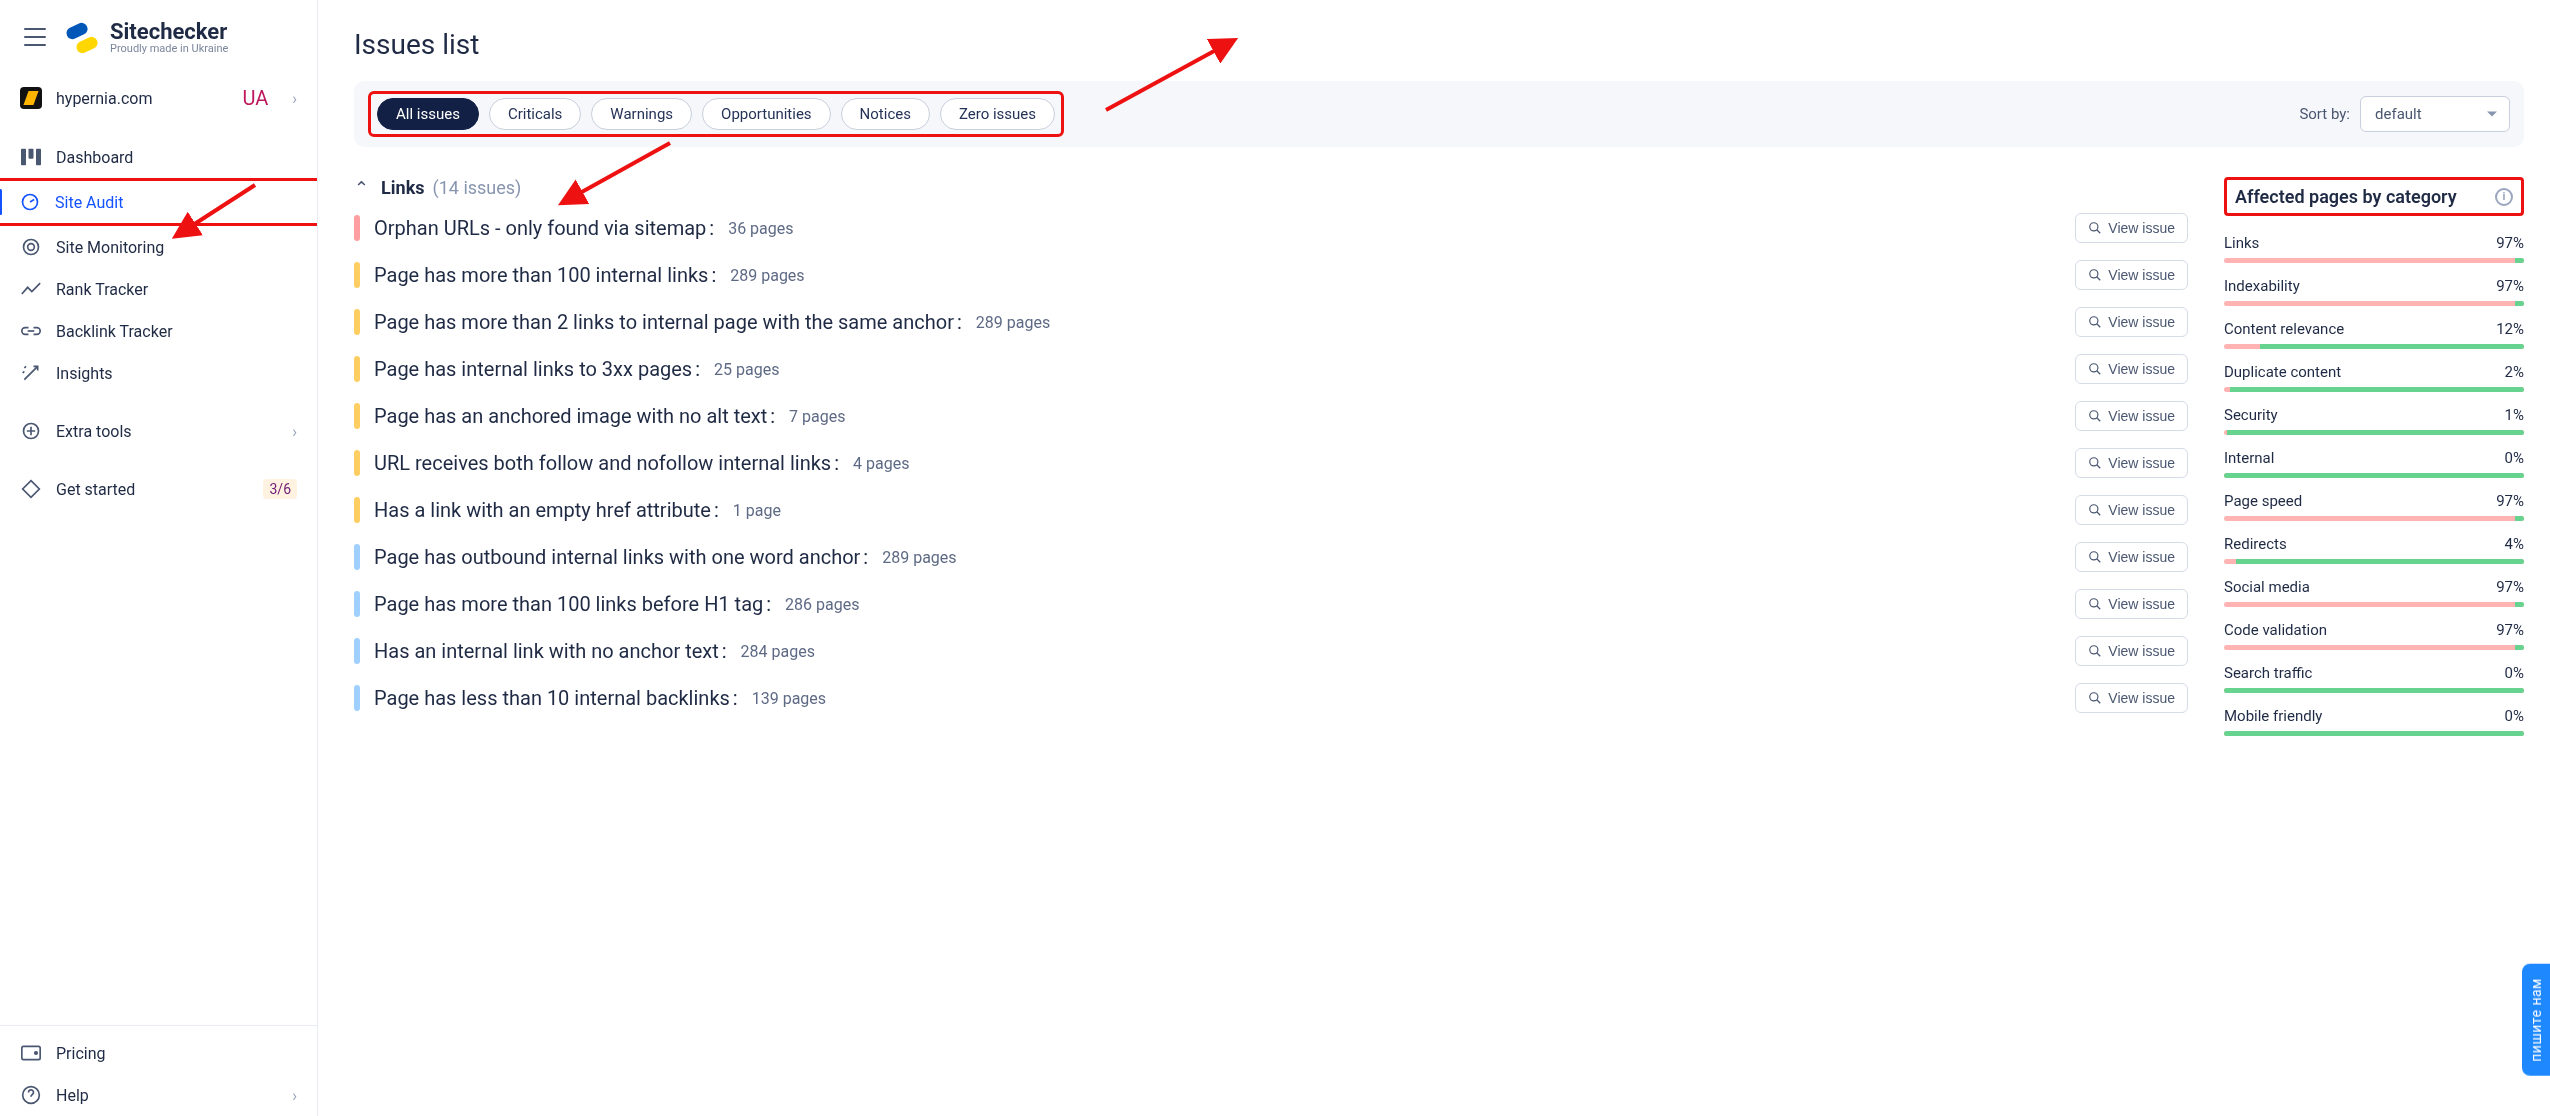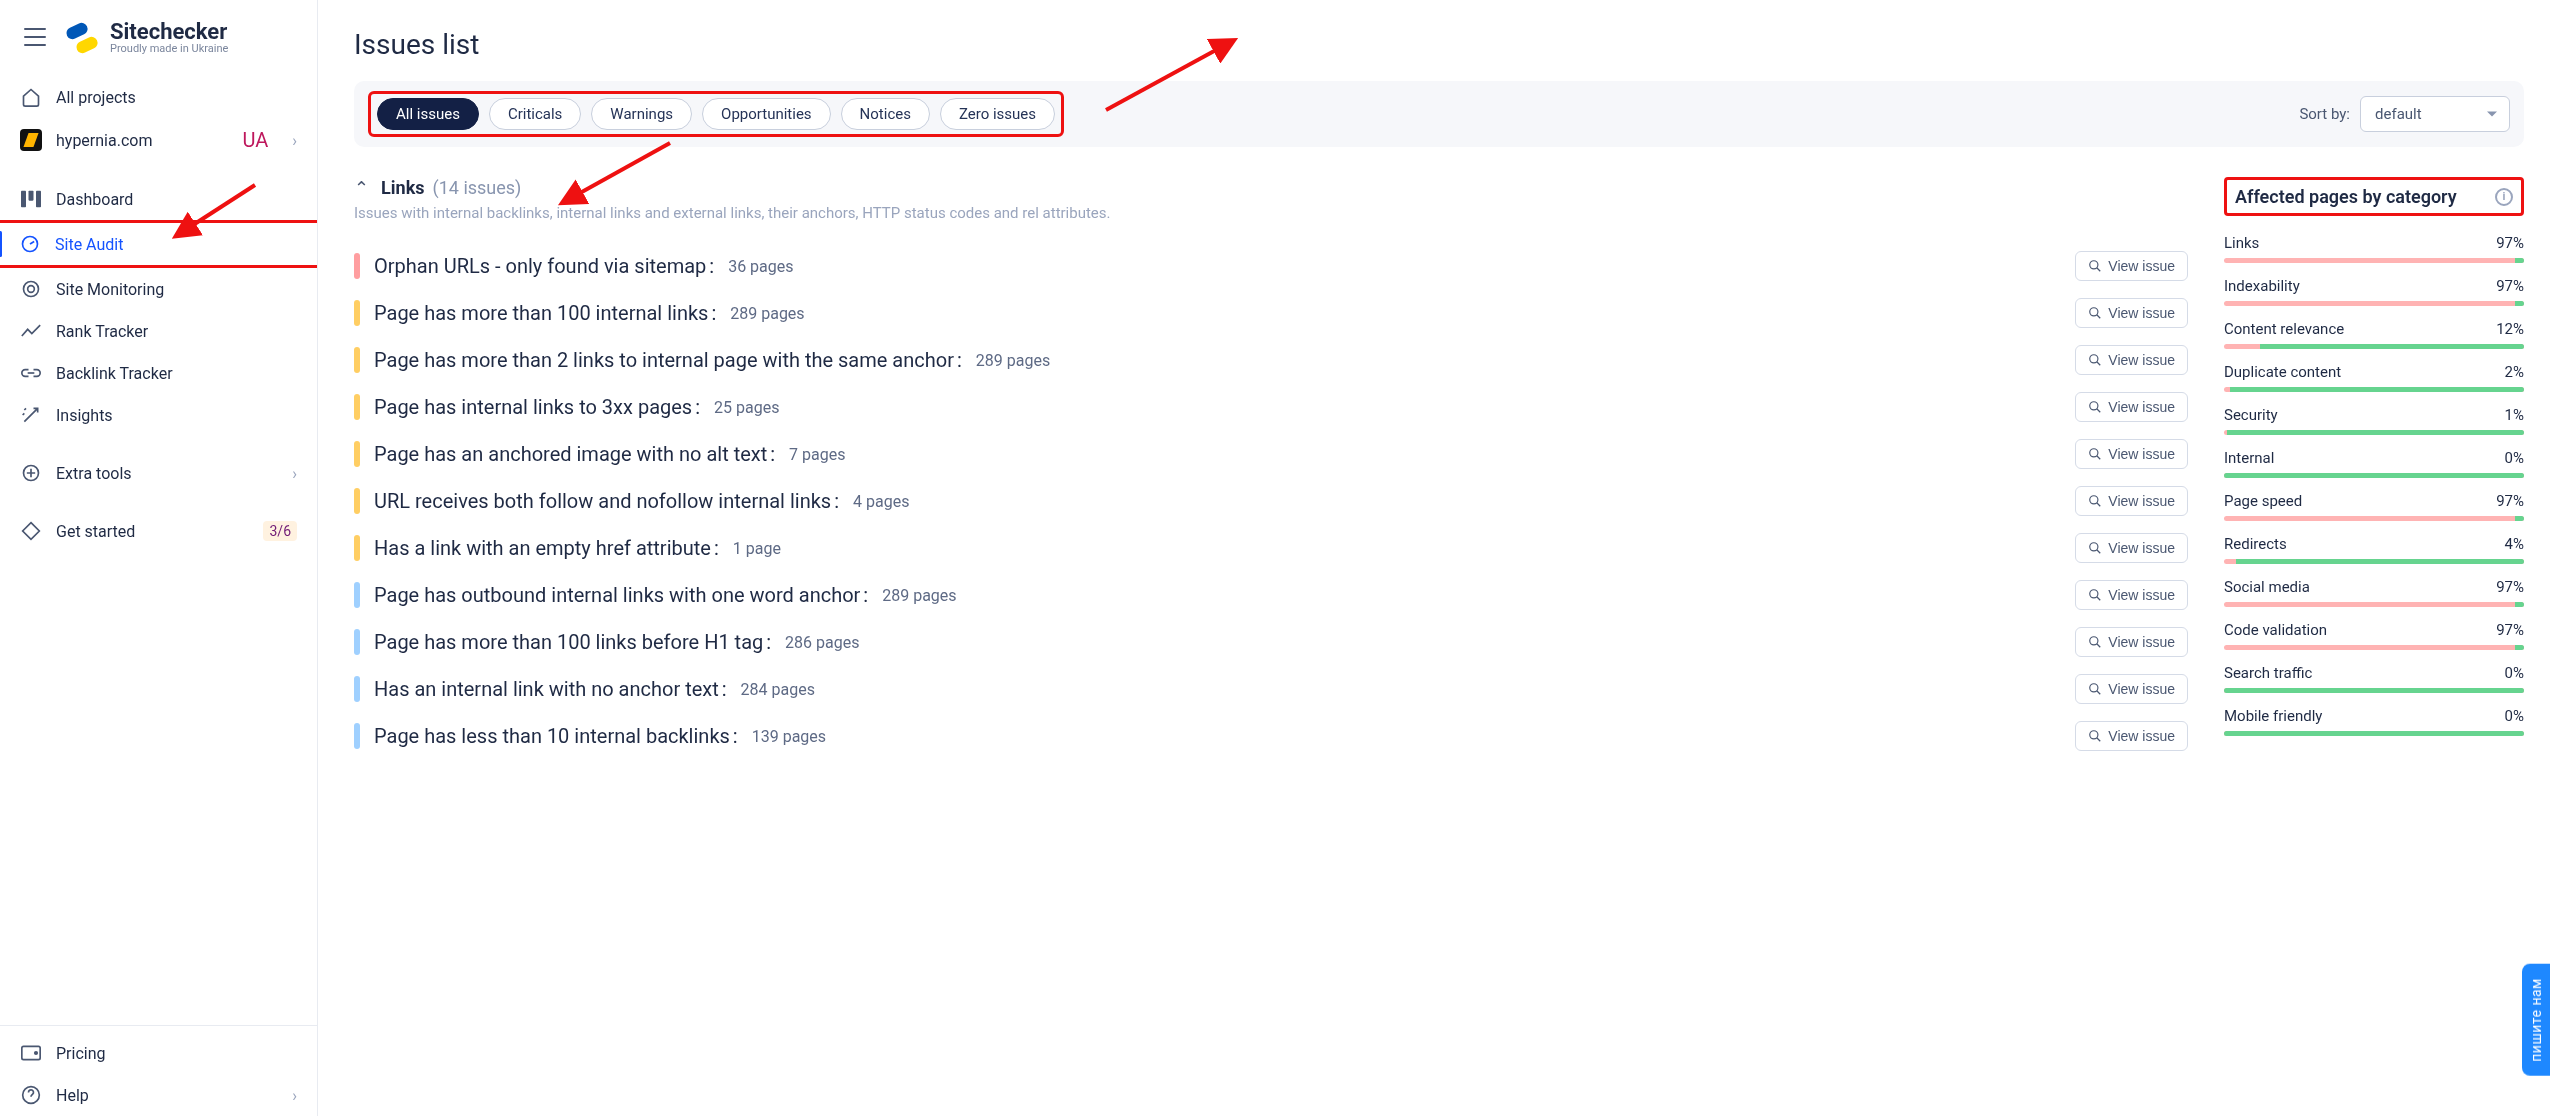--- a/index.html
+++ b/index.html
@@ -204,28 +204,20 @@
         <div class="brand-text">
           <div class="brand-name">Sitechecker</div>
           <div class="brand-tag">Proudly made in Ukraine</div>
         </div>
       </div>
     </div>
 
     <div class="sb-scroll">
       <div class="sb-group">
         <div class="sb-item">
-          <span class="sb-icon">
-            <svg width="20" height="20" viewBox="0 0 24 24" fill="none" stroke="currentColor" stroke-width="2">
-                <path d="M3 11l9-8 9 8v10a2 2 0 01-2 2H5a2 2 0 01-2-2z"></path>
-              </svg>
-          </span>
-          <span>All projects</span>
-        </div>
-        <div class="sb-item">
           <span class="sb-proj-icon"></span>
           <span>hypernia.com</span>
           <span class="sb-proj-badge">UA</span>
           <span class="chev" style="margin-left:10px">›</span>
         </div>
       </div>
 
       <div class="sb-group">
         <div class="sb-item">
           <span class="sb-icon">
@@ -356,21 +348,20 @@
       </div>
     </div>
 
     <div class="content-row">
       <div class="issues-col">
         <div class="group-head">
           <span class="chev-up">⌄</span>
           <strong>Links</strong>
           <span class="issues-count">(14 issues)</span>
         </div>
-        <div class="group-desc">Issues with internal backlinks, internal links and external links, their anchors, HTTP status codes and rel attributes.</div>
 
         <div id="issues-list">
             <div class="issue-row">
               <span class="sev critical"></span>
               <span class="issue-title">Orphan URLs - only found via sitemap</span> 
               <span class="issue-count">36 pages</span>
               <button class="view-btn">
                 <svg class="mag" viewBox="0 0 24 24" fill="none" stroke="currentColor" stroke-width="2">
                   <circle cx="10" cy="10" r="7"></circle>
                   <path d="M21 21l-6-6"></path>

